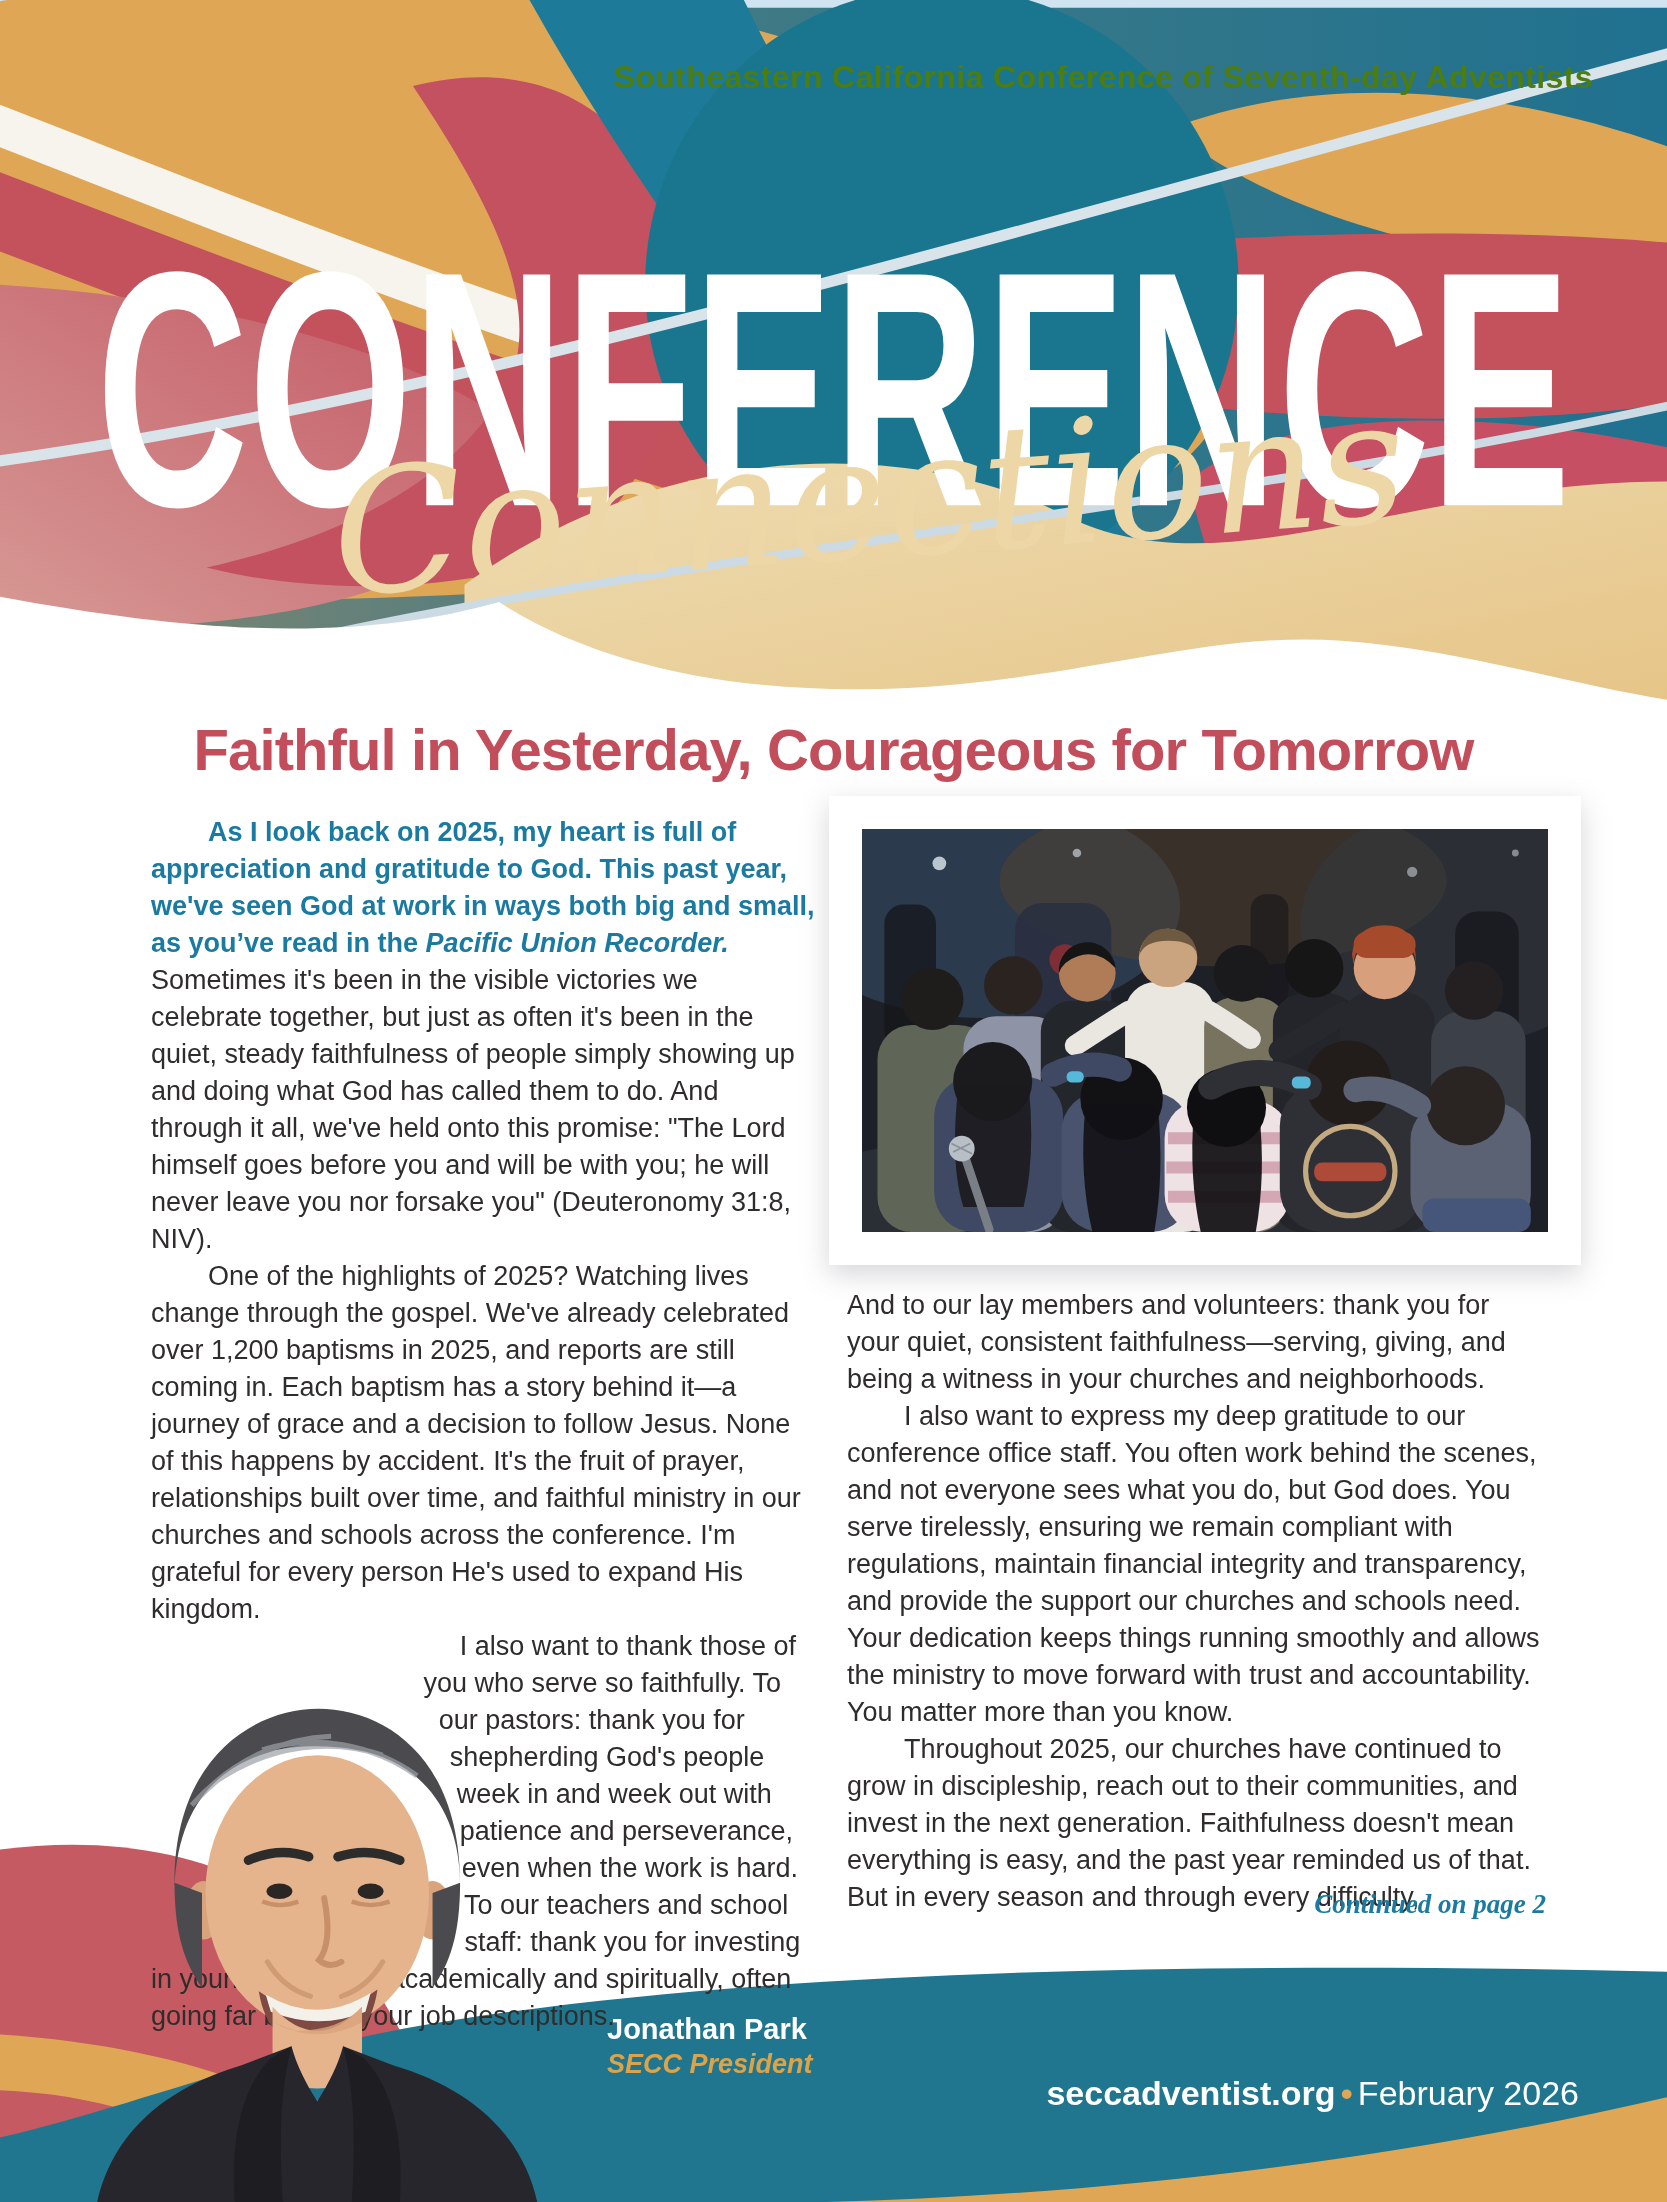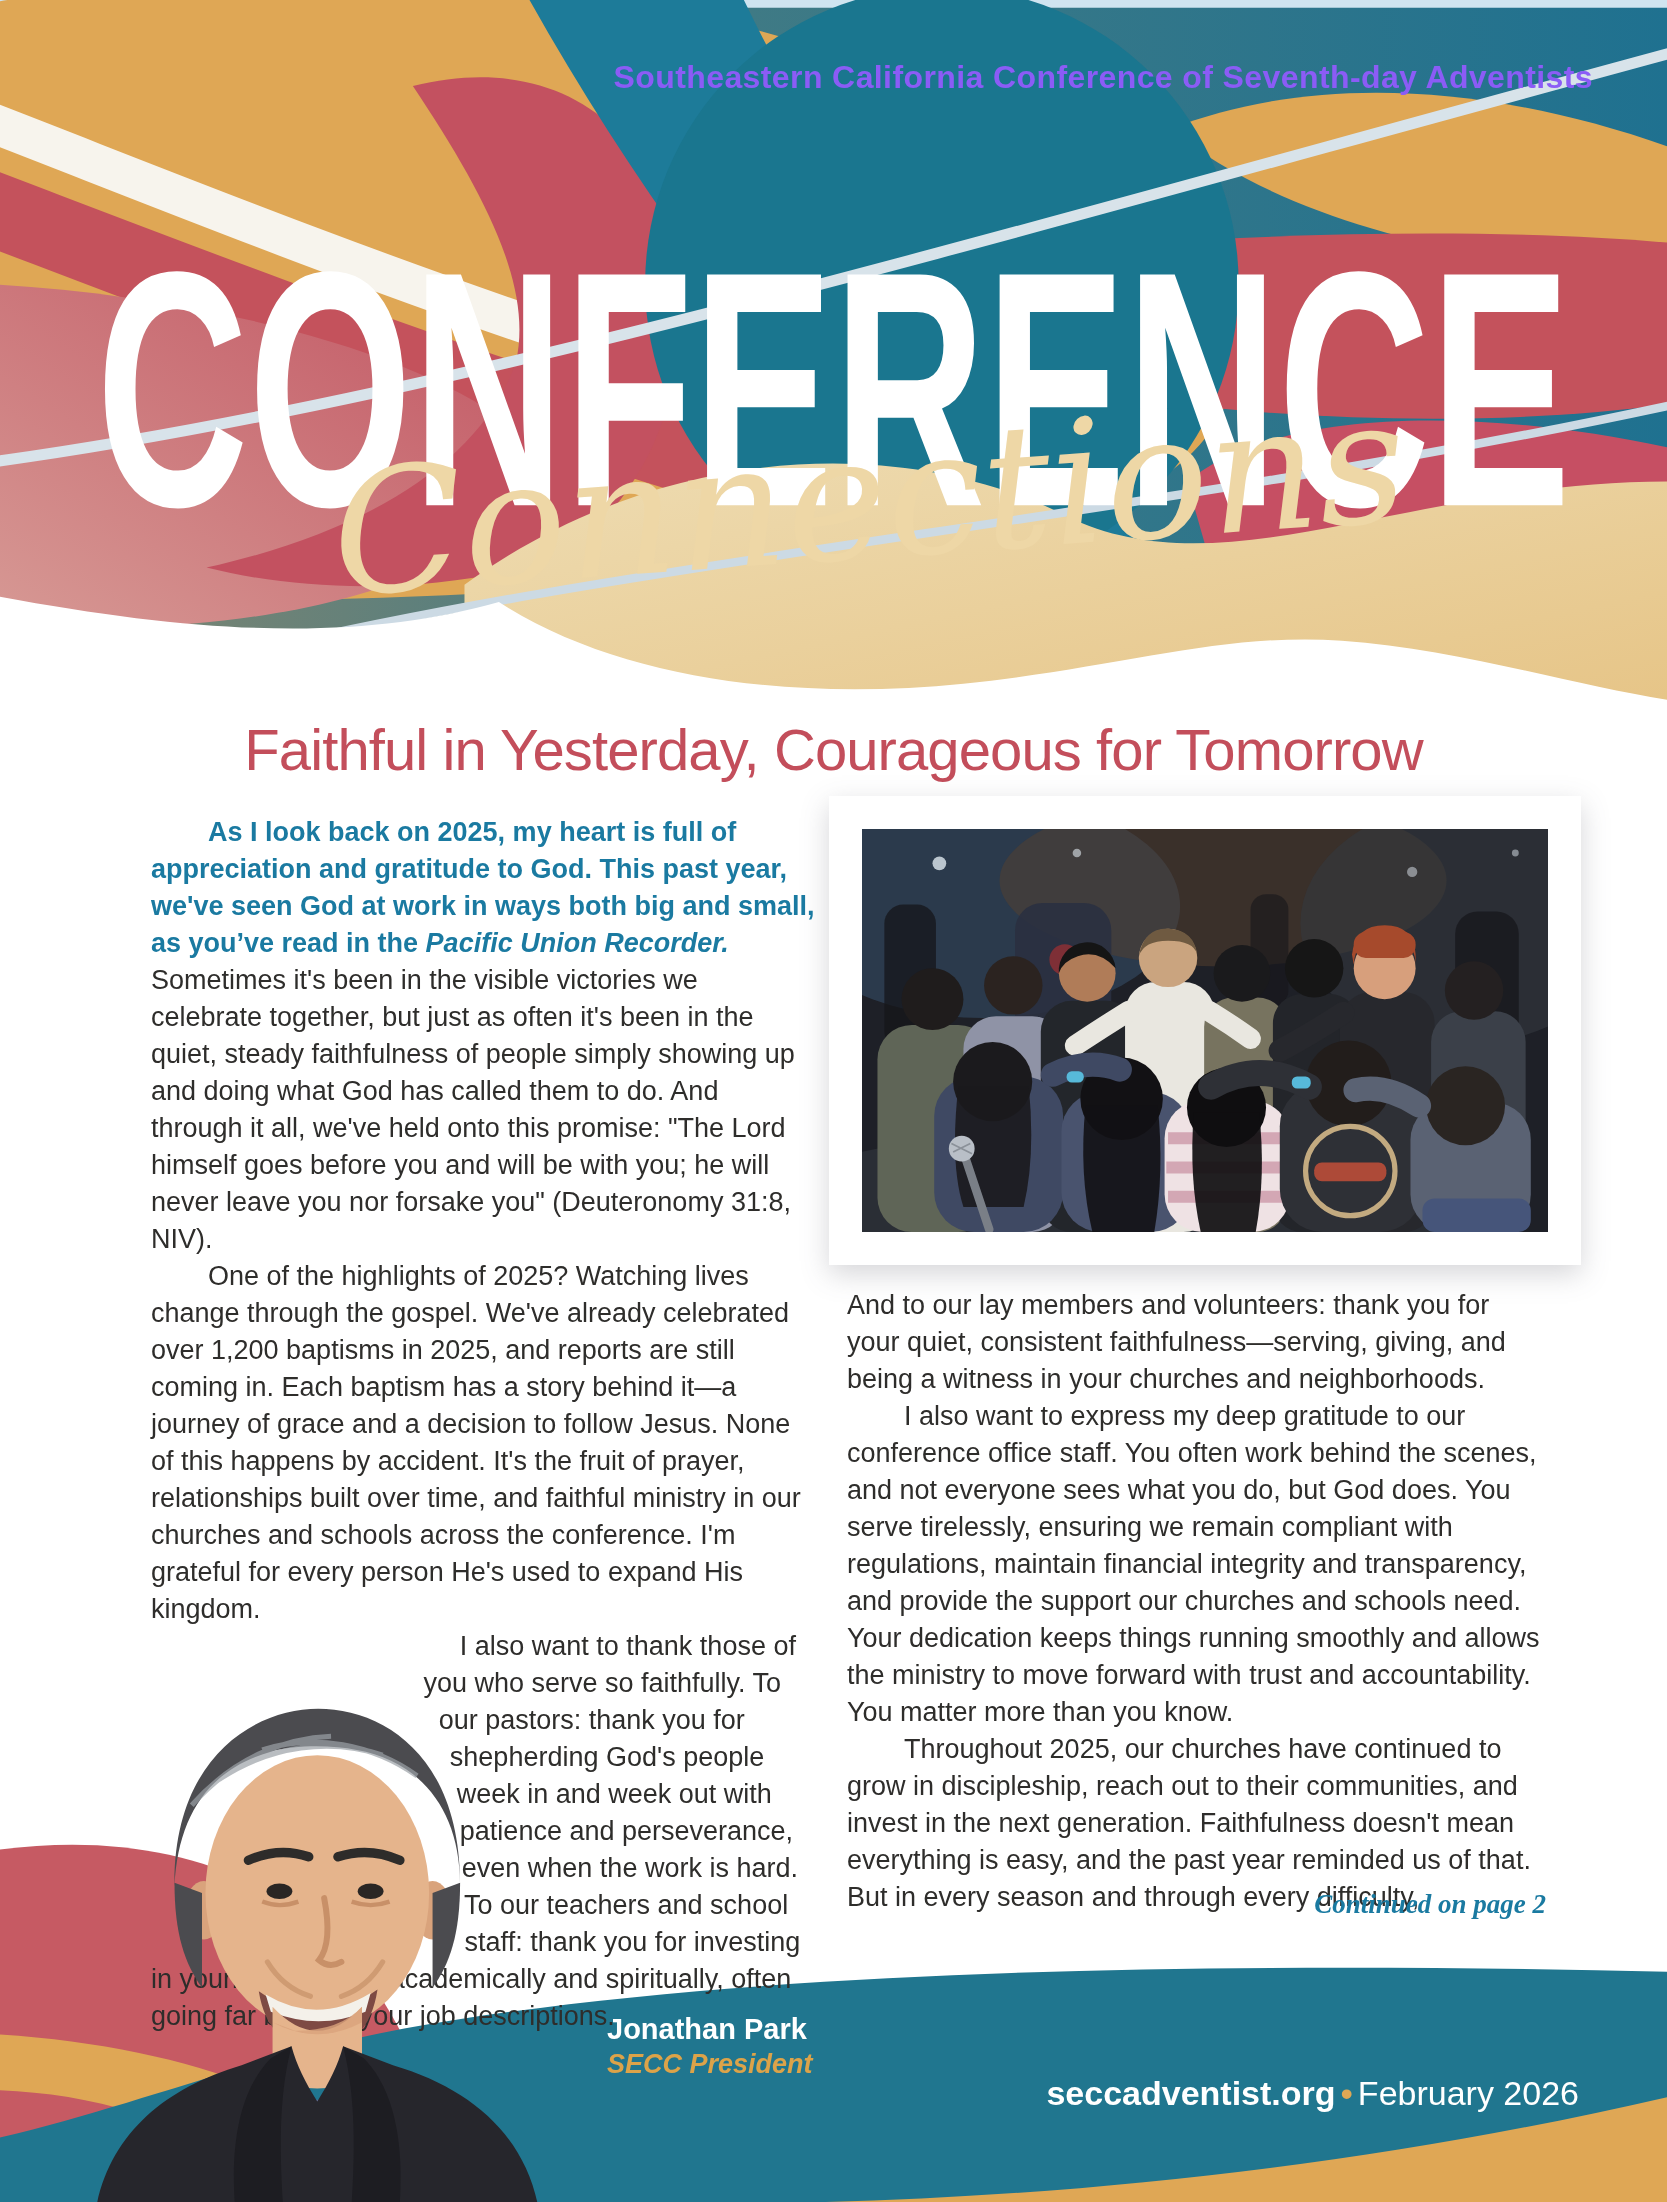--- a/index.html
+++ b/index.html
@@ -5,26 +5,26 @@
   html,body{margin:0;padding:0;background:#e8e8e8;}
   .page{
     position:relative;width:1667px;height:2203px;background:#ffffff;overflow:hidden;
     font-family:"Liberation Sans",sans-serif;margin:0 auto;
   }
   svg{display:block;}
   
   .masthead{position:absolute;left:0;top:0;width:1667px;height:731px;z-index:1;}
   .eyebrow{
     position:absolute;top:59px;right:74px;z-index:2;
-    color:#8b5cf6;font-size:32px;font-weight:bold;letter-spacing:0.4px;
+    color:#4d7c0f;font-size:32px;font-weight:bold;letter-spacing:0.4px;
   }
   
   .headline{
     position:absolute;left:0;top:716px;width:100%;margin:0;z-index:2;
-    text-align:center;color:#c34e5b;font-size:58px;font-weight:normal;letter-spacing:-0.9px;
+    text-align:center;color:#c34e5b;font-size:58px;font-weight:bold;letter-spacing:-0.9px;
   }
   
   .col{position:absolute;z-index:2;color:#2e2d2b;font-size:27px;line-height:37px;}
   .col p{margin:0;text-indent:57px;}
   .col p.noindent{text-indent:0;}
   .col-left{left:151px;top:814px;width:664px;}
   .col-right{left:847px;top:1287px;width:699px;}
   .lead{color:#1a7aa1;font-weight:bold;}
   .lead.italic{font-style:italic;}
   .portrait-spacer{

